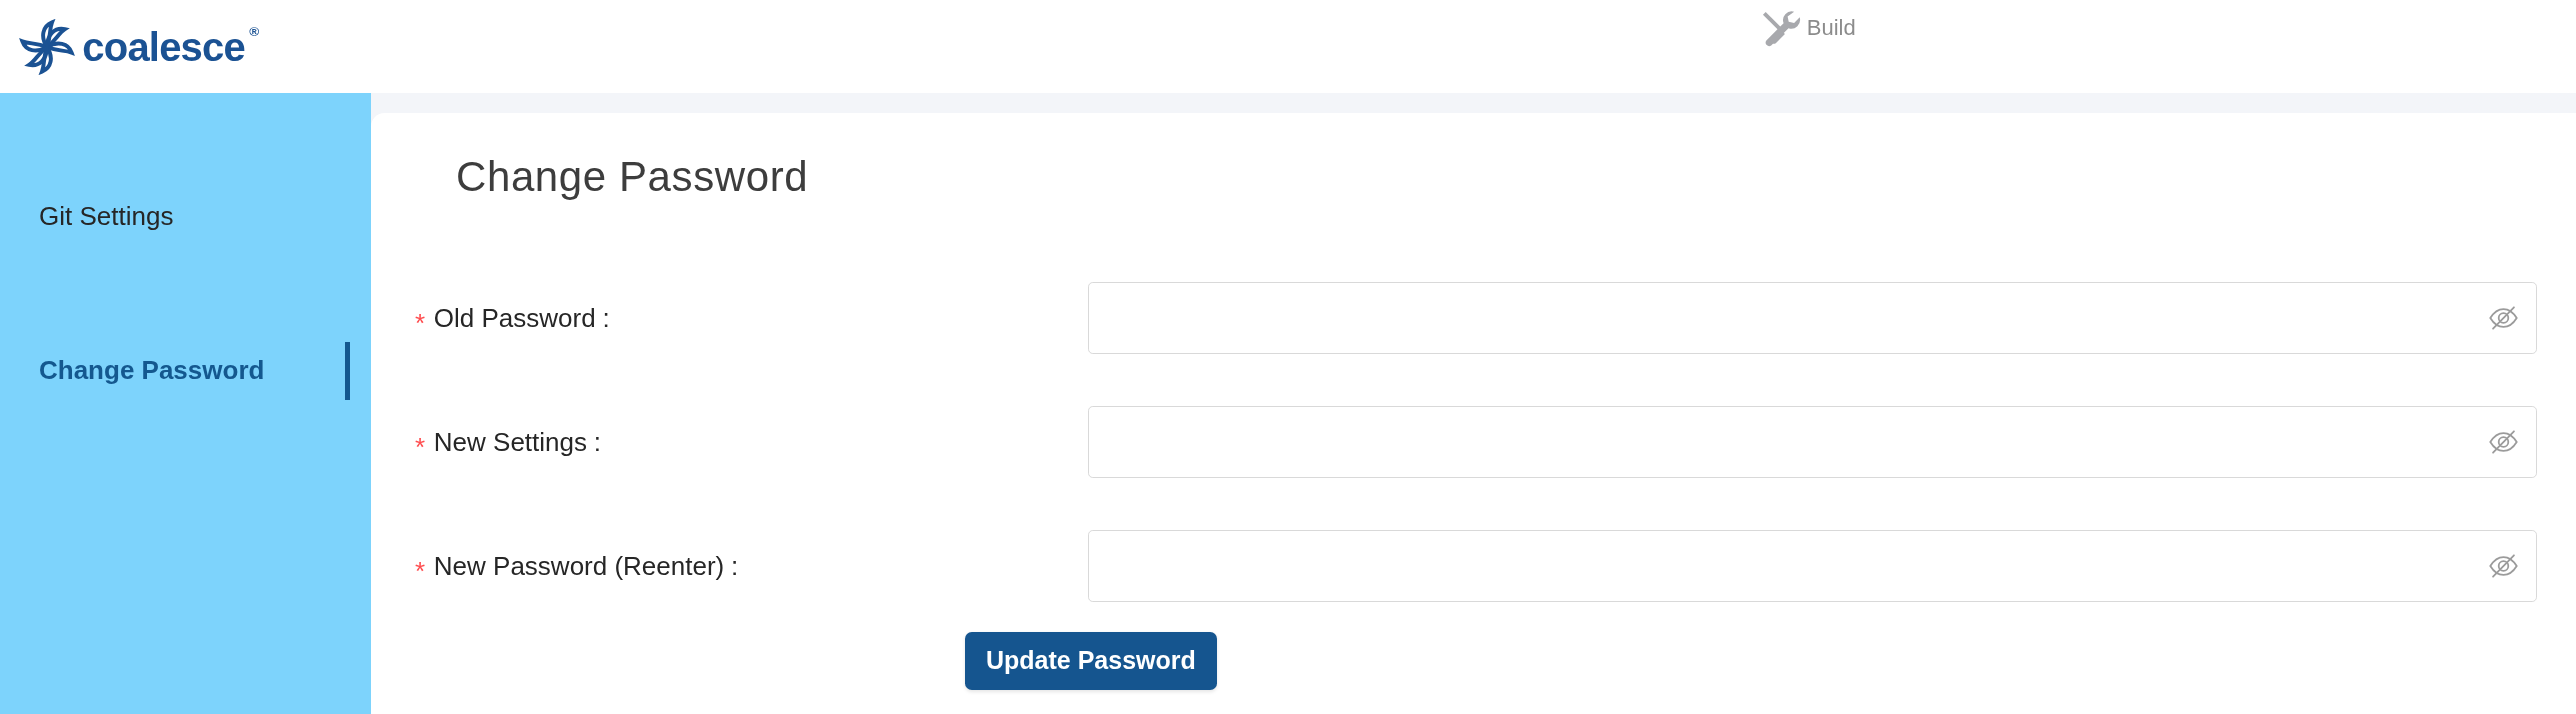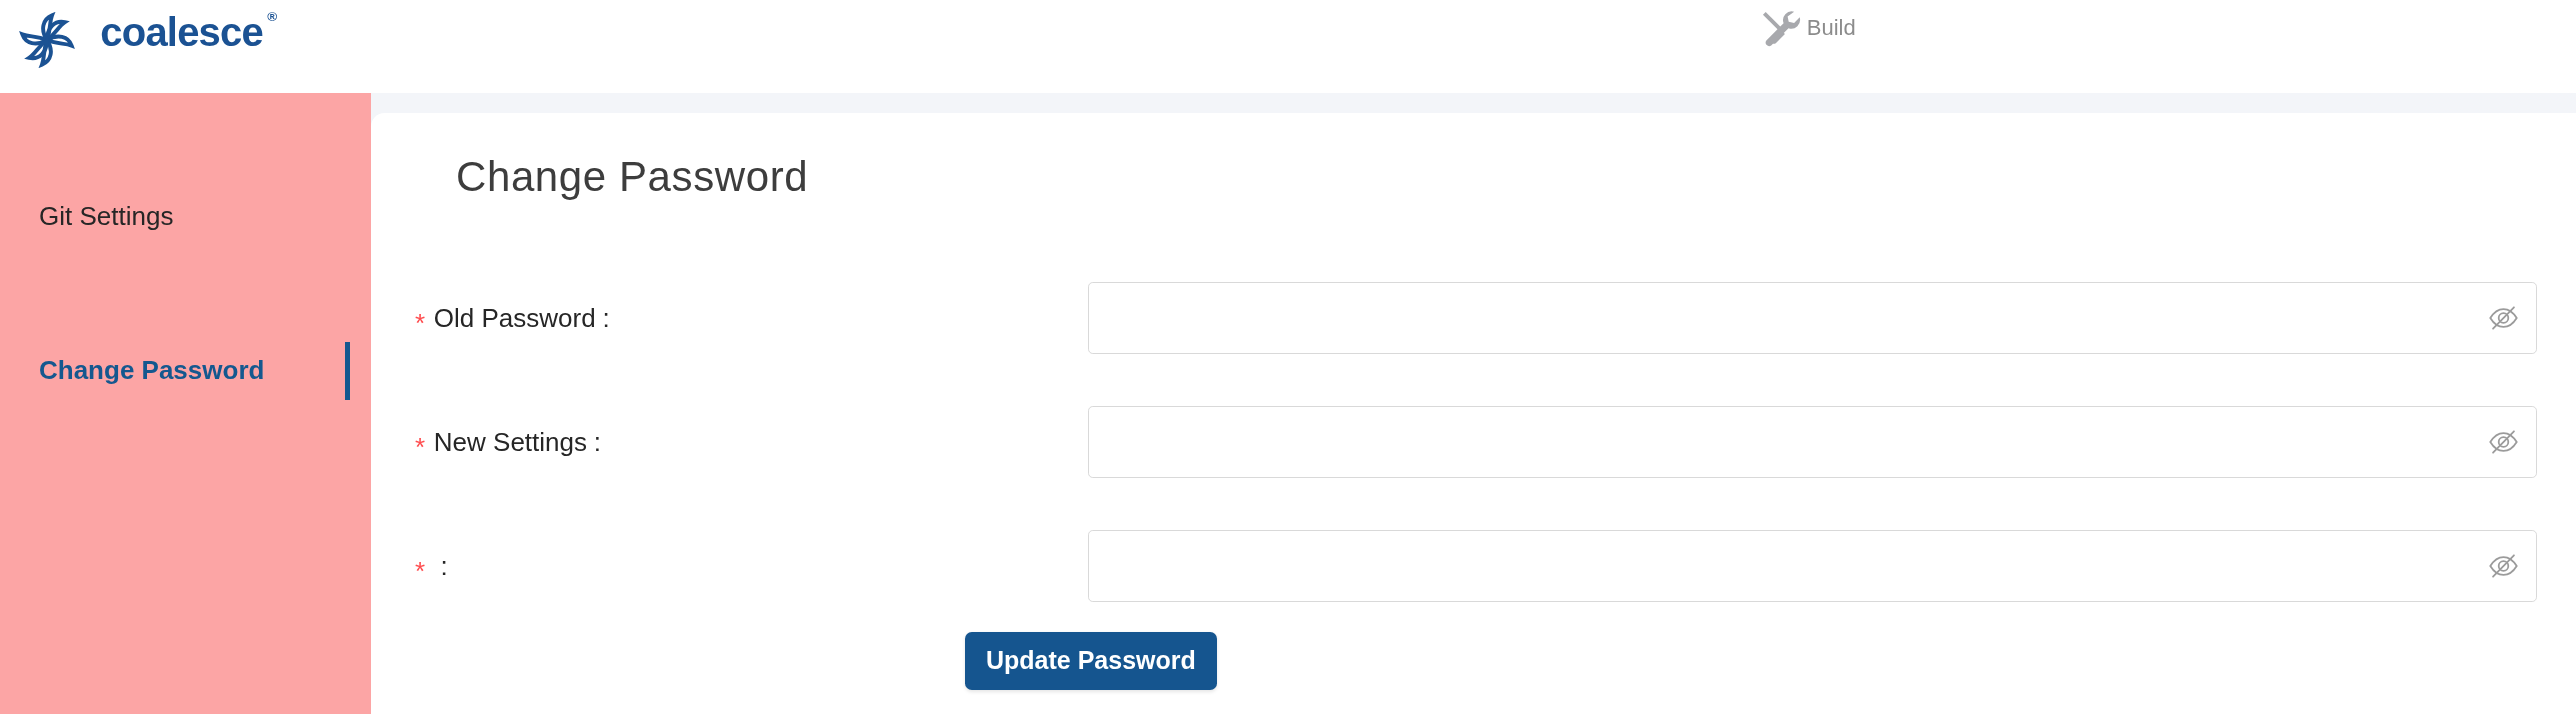--- a/index.html
+++ b/index.html
@@ -34,22 +34,22 @@
     background: #ffffff;
     display: flex;
     align-items: center;
   }
 
   .brand {
     position: absolute;
     left: 19.3px;
     top: 11.6px;
     display: flex;
-    align-items: flex-start;
-    gap: 25px;
+    align-items: center;
+    gap: 7px;
     height: 70px;
   }
   .brand-mark { width: 56px; height: 56px; display: block; }
   .brand-text {
     position: relative;
     font-size: 40px;
     font-weight: bold;
     letter-spacing: -0.8px;
     color: #1b5293;
     line-height: 1;
@@ -85,21 +85,21 @@
     color: #8c8c8c;
     line-height: 1.1;
   }
 
   
   .sidebar {
     position: absolute;
     top: 93px; left: 0;
     width: 371px;
     height: 622px;
-    background: #fca5a5;
+    background: #7dd3fc;
   }
   .side-item {
     position: relative;
     height: 77px;
     display: flex;
     align-items: center;
     padding-left: 39px;
     font-size: 26px;
     color: #262626;
     cursor: pointer;
@@ -327,20 +327,21 @@
                 <path d="M4.4 19.8 L19.6 4.2"></path>
               </g>
             </svg>
           </span>
         </div>
       </div>
 
       <div class="form-row">
         <div class="form-label">
           <span class="req-star">*</span>
+          <span>New Password (Reenter)</span>
           <span class="label-colon">:</span>
         </div>
         <div class="field-wrap">
           <input class="field-input" type="password" autocomplete="off" placeholder="" style="">
           <span class="eye-toggle">
             <svg width="33" height="33" viewBox="0 0 24 24" aria-hidden="true">
               <g fill="none" stroke="#9b9b9b" stroke-width="1.3" stroke-linecap="round">
                 <path d="M2.4 12 C 5.1 7.6, 8.6 5.5, 12 5.5 C 15.4 5.5, 18.9 7.6, 21.6 12 C 18.9 16.4, 15.4 18.5, 12 18.5 C 8.6 18.5, 5.1 16.4, 2.4 12 Z"></path>
                 <circle cx="12" cy="12" r="3.5"></circle>
                 <path d="M4.4 19.8 L19.6 4.2"></path>

